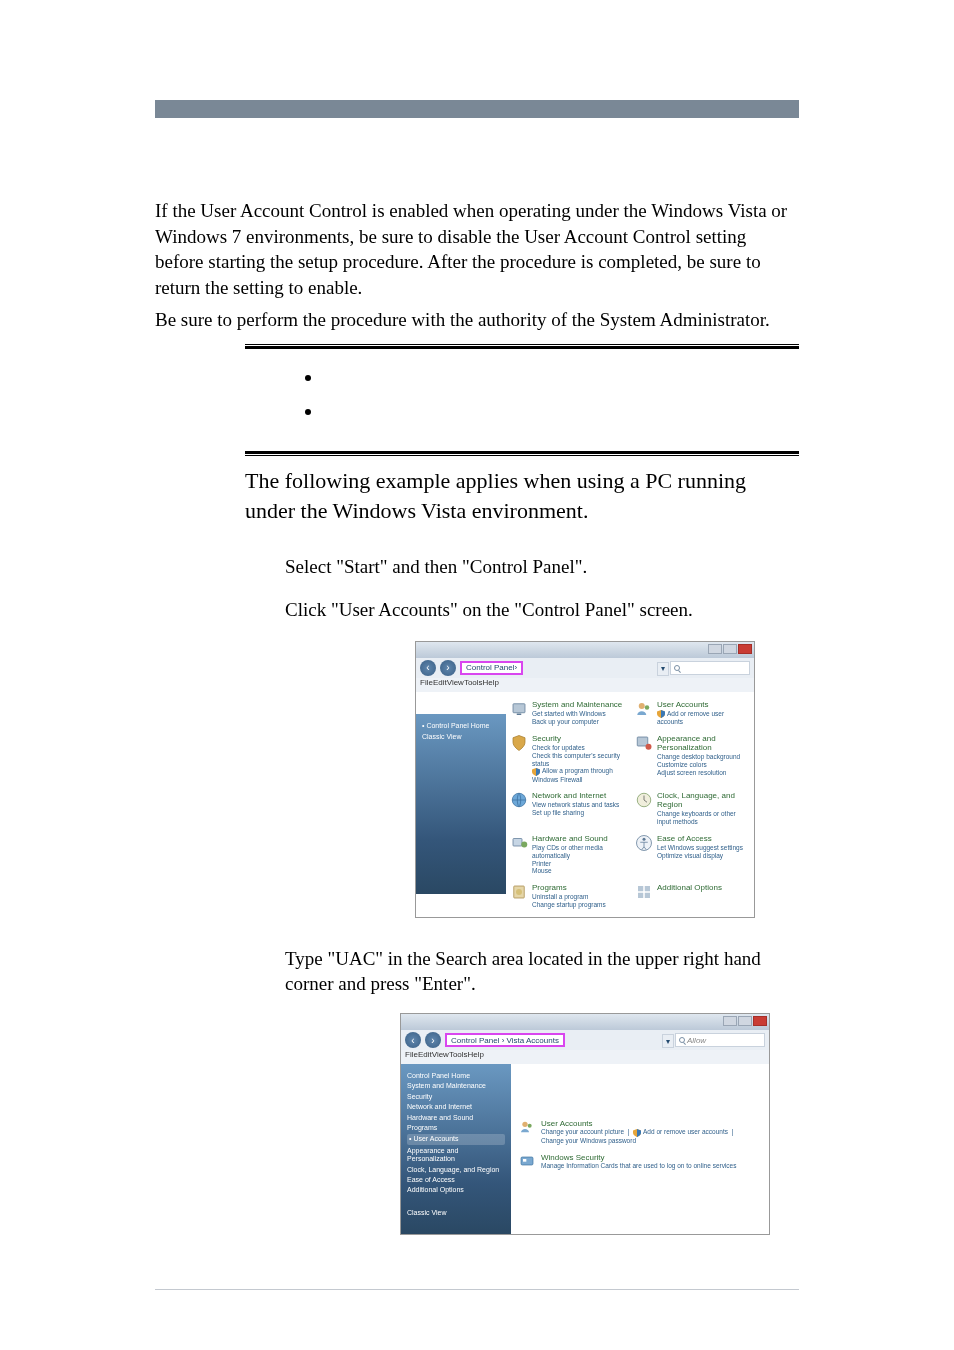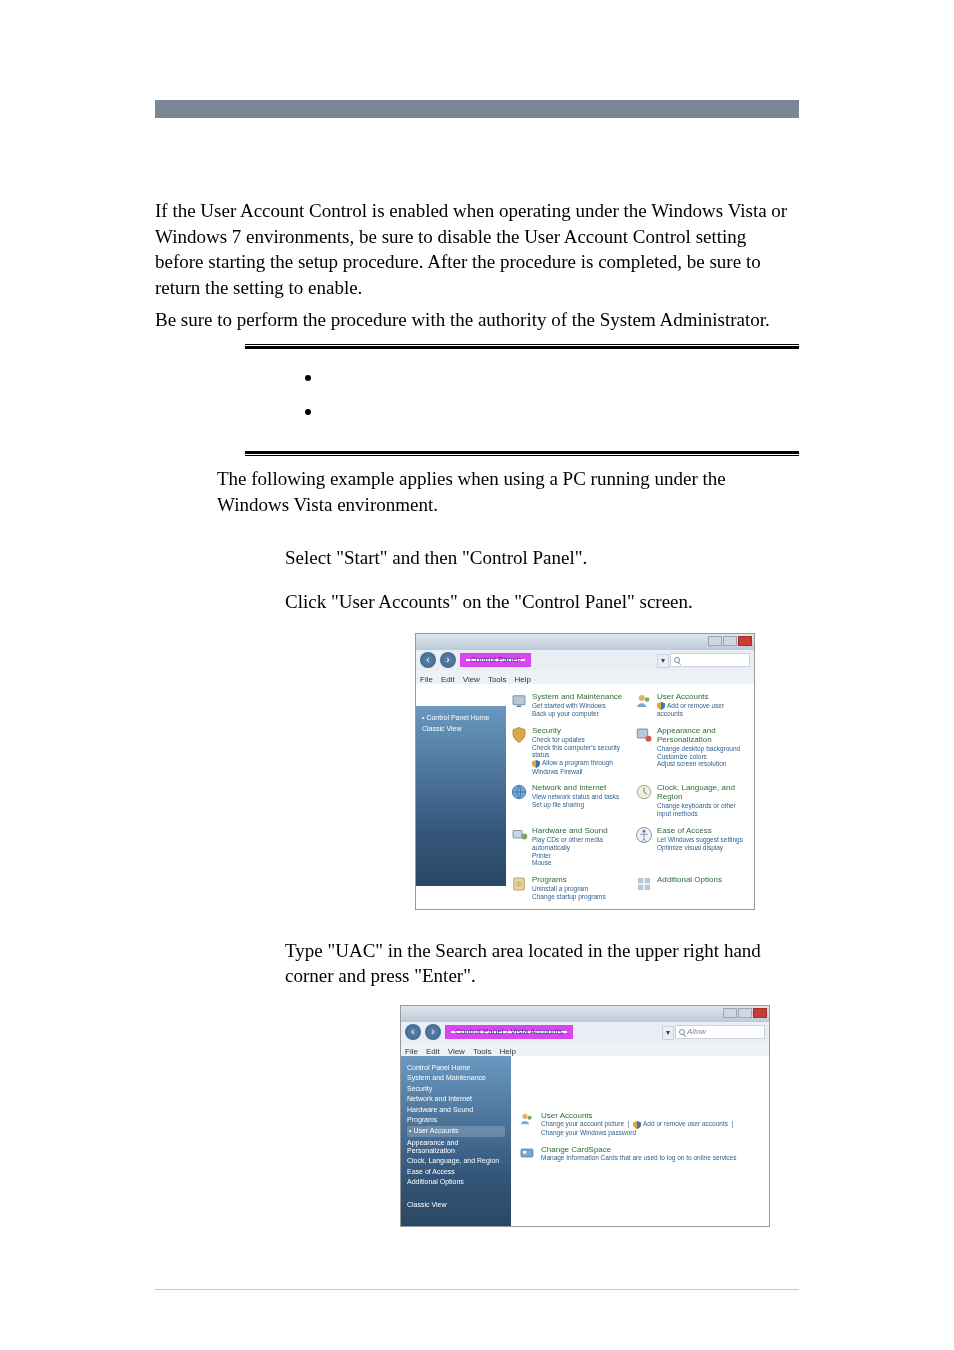--- a/index.html
+++ b/index.html
@@ -7,40 +7,40 @@
     .page { width: 824px; min-height: 1350px; margin: 0 auto; padding: 40px 90px 40px 90px; position: relative; }
     .header-bar { height: 18px; background: #7a8896; margin-bottom: 80px; margin-top: 60px; }
     .intro { font-size: 19px; line-height: 1.35; margin-bottom: 6px; }
     .intro2 { font-size: 19px; line-height: 1.35; margin-bottom: 12px; }
     .hr-block { margin: 6px 0 6px 90px; }
     .hr-thin { height: 1px; background: #000; border: none; }
     .hr-thick { height: 3px; background: #000; border: none; }
     .bullets { padding: 14px 0 14px 60px; }
     .bullet-dot { display: inline-block; width: 6px; height: 6px; border-radius: 50%; background: #000; margin-bottom: 2px; }
     .bullets-row { margin: 6px 0 16px 0; }
-    .context { font-size: 19px; line-height: 1.35; margin: 10px 0 28px 62px; font-family: Liberation Serif, serif; }
+    .context { font-size: 22px; line-height: 1.35; margin: 10px 0 28px 90px; font-family: Liberation Serif, serif; }
     .step { font-size: 19px; line-height: 1.35; margin: 0 0 18px 130px; }
     .step2 { font-size: 19px; line-height: 1.35; margin: 28px 0 16px 130px; }
     .shot { margin: 6px auto 10px auto; }
     .shot1 { width: 340px; margin-left:260px; }
     .shot2 { width: 370px; margin-left:245px; }
     .window { border: 1px solid #999; background: #fff; font-family: "Segoe UI", Tahoma, sans-serif; font-size: 8px; color: #234a6f; }
     .titlebar { height: 16px; background: linear-gradient(#dfe7ef, #bcc9d8); position: relative; }
     .titlebar .buttons { position: absolute; right: 2px; top: 2px; display: flex; gap: 1px; }
     .tb { width: 14px; height: 10px; background: #d0d7e1; border: 1px solid #9aa6b5; }
     .tb-close { background: #c93c34; border-color: #a52f29; }
     .addrbar { height: 20px; background: #e9eef4; padding: 0 4px; display: flex; align-items: center; gap: 4px; }
     .navbtn { width: 16px; height: 16px; border-radius: 50%; background: radial-gradient(#5f86ad,#3a5f85); color: #fff; display: flex; align-items: center; justify-content: center; font-size: 10px; }
-    .crumb { background: #fff; border: 6px solid #d946ef; height: 14px; padding: 0 4px; display: flex; align-items: center; }
+    .crumb { background: #fff; border: 2px solid #d946ef; height: 14px; padding: 0 4px; display: flex; align-items: center; }
     .searchbox { background: #fff; border: 1px solid #c9d2dd; height: 14px; width: 80px; margin-left: auto; display:flex; align-items:center; padding: 0 3px; position: relative;}
     .searchbox2 { background: #fff; border: 1px solid #c9d2dd; height: 14px; width: 90px; margin-left: auto; display:flex; align-items:center; padding: 0 3px; position: relative;}
     .refine { position:absolute; left:-14px; top:0; width:12px; height:14px; background:#e9eef4; border:1px solid #c9d2dd; display:flex; align-items:center; justify-content:center;}
     .mglass { width:6px; height:6px; border:1px solid #7a8fa5; border-radius:50%; position:relative; margin-right:2px;}
     .mglass::after { content:""; position:absolute; width:3px; height:1px; background:#7a8fa5; bottom:-2px; right:-2px; transform:rotate(45deg);}
-    .menubar { height: 14px; background: #eef2f7; padding: 0 4px; display: flex; align-items:flex-end; gap: 8px; color:#333;}
+    .menubar { height: 14px; background: #eef2f7; padding: 0 4px; display: flex; align-items:flex-start; gap: 0; color:#333;}
     .content { display:flex;align-items:center; }
     .sidebar { width: 90px; background: linear-gradient(#6a98c1, #34567a 70%, #2a4863); color:#fff; padding: 6px 6px; min-height:180px; }
     .sidebar2 { width: 110px; background: linear-gradient(#6a98c1, #34567a 70%, #2a4863); color:#fff; padding: 6px 6px; min-height:170px; }
     .sb-item { margin: 2px 0; font-size: 7px; line-height: 1.2; }
     .sb-active { background: rgba(255,255,255,0.2); padding: 1px 2px; border-radius:2px; }
     .pane { flex:1; background: #fff; padding: 6px 4px; }
     .catgrid { display: grid; grid-template-columns: 1fr 1fr; gap: 4px 10px; }
     .cat { display:flex; gap:4px; padding:2px 0; }
     .cat .ico { width:18px; height:18px; flex-shrink:0; display:flex; align-items:center; justify-content:center;}
     .cat h4 { color:#2f6a34; font-size:8px; font-weight:normal; margin-bottom:1px; }
@@ -320,21 +320,21 @@
                 <br><span>Change your Windows password</span>
               </div>
             </div>
           </div>
           <div class="resrow">
             <div class="resico"><svg viewBox="0 0 24 24">
                   <rect x="3" y="6" width="18" height="12" rx="2" fill="#7aa8d0" stroke="#3a6f9f"></rect>
                   <rect x="6" y="9" width="5" height="4" fill="#fff"></rect>
                 </svg></div>
             <div>
-              <div class="reshead">Change CardSpace</div>
+              <div class="reshead">Windows Security</div>
               <div class="resbody">Manage Information Cards that are used to log on to online services</div>
             </div>
           </div>
         </div>
       </div>
     </div>
   </div>
 
   <div class="footer-line"></div>
 </div>

